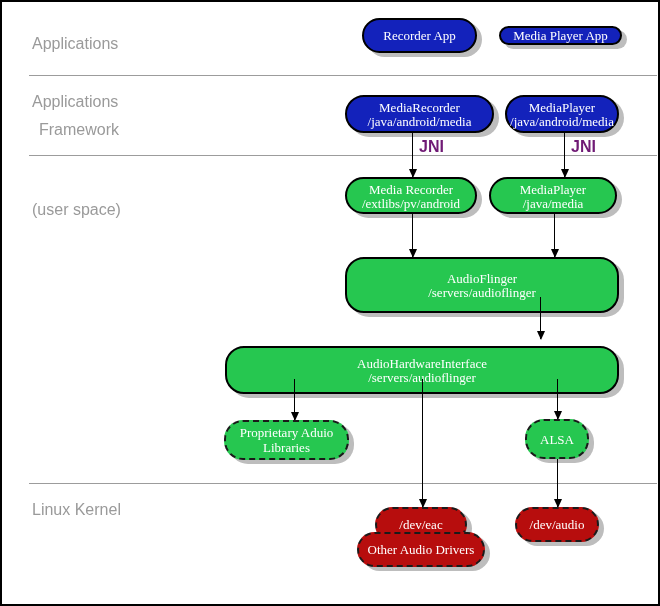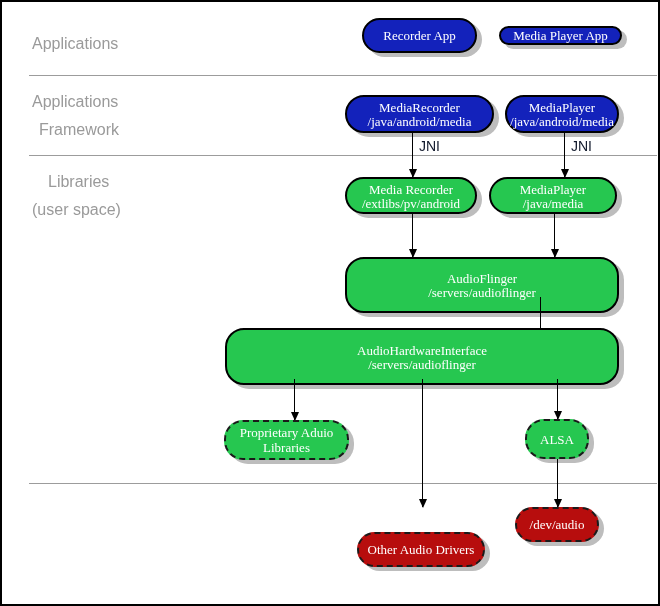--- a/index.html
+++ b/index.html
@@ -33,37 +33,37 @@
   .dashed{border:2px dashed #1a1a1a;}
   .arrow{
     position:absolute;width:0;border-left:1px solid #000;
   }
   .arrow::after{
     content:"";position:absolute;left:-4.5px;bottom:-1px;
     border-left:4px solid transparent;border-right:4px solid transparent;
     border-top:9px solid #000;
   }
   .conn-label{
-    position:absolute;color:#0f172a;font-size:14px;font-weight:400;white-space:nowrap;
+    position:absolute;color:#701a75;font-size:16px;font-weight:700;white-space:nowrap;
   }
 </style>
 </head>
 <body>
 
 <div class="canvas">
 
   <div class="divider" style="top:73px"></div>
   <div class="divider" style="top:153px"></div>
   <div class="divider" style="top:481px"></div>
 
   <div class="section-label" style="left:30px;top:30px">Applications</div>
   <div class="section-label" style="left:30px;top:88px">Applications</div>
   <div class="section-label" style="left:37px;top:116px">Framework</div>
-  <div class="section-label" style="left:46px;top:168px">Libraries</div>
   <div class="section-label" style="left:30px;top:196px">(user space)</div>
+  <div class="section-label" style="left:30px;top:496px">Linux Kernel</div>
 
   <div class="node blue" style="left:360px;top:16px;width:115px;height:35px">
     <div class="t">Recorder App</div>
   </div>
   <div class="node blue" style="left:497px;top:24px;width:123px;height:19px">
     <div class="t">Media Player App</div>
   </div>
 
   <div class="node blue" style="left:343px;top:93px;width:149px;height:38px">
     <div class="t">MediaRecorder</div>
@@ -91,38 +91,41 @@
   <div class="arrow" style="left:410px;top:212px;height:43px"></div>
   <div class="arrow" style="left:552px;top:212px;height:43px"></div>
 
   <div class="node green" style="left:343px;top:255px;width:274px;height:56px">
     <div class="t">AudioFlinger</div>
     <div class="s">/servers/audioflinger</div>
   </div>
 
   <div class="arrow" style="left:538px;top:295px;height:42px"></div>
 
-  <div class="node green" style="left:223px;top:326px;width:394px;height:57px">
+  <div class="node green" style="left:223px;top:344px;width:394px;height:48px">
     <div class="t">AudioHardwareInterface</div>
     <div class="s">/servers/audioflinger</div>
   </div>
 
   <div class="arrow" style="left:292px;top:377px;height:41px"></div>
   <div class="arrow" style="left:420px;top:377px;height:128px"></div>
   <div class="arrow" style="left:555px;top:377px;height:40px"></div>
 
   <div class="node green dashed" style="left:222px;top:418px;width:125px;height:40px;padding:0 8px">
     <div class="t">Proprietary Aduio Libraries</div>
   </div>
   <div class="node green dashed" style="left:523px;top:417px;width:64px;height:40px">
     <div class="t">ALSA</div>
   </div>
 
   <div class="arrow" style="left:555px;top:457px;height:48px"></div>
 
+  <div class="node red dashed" style="left:373px;top:505px;width:92px;height:35px">
+    <div class="t">/dev/eac</div>
+  </div>
   <div class="node red dashed" style="left:513px;top:505px;width:84px;height:35px">
     <div class="t">/dev/audio</div>
   </div>
   <div class="node red dashed" style="left:355px;top:530px;width:128px;height:35px">
     <div class="t">Other Audio Drivers</div>
   </div>
 
 </div>
 
 </body></html>

